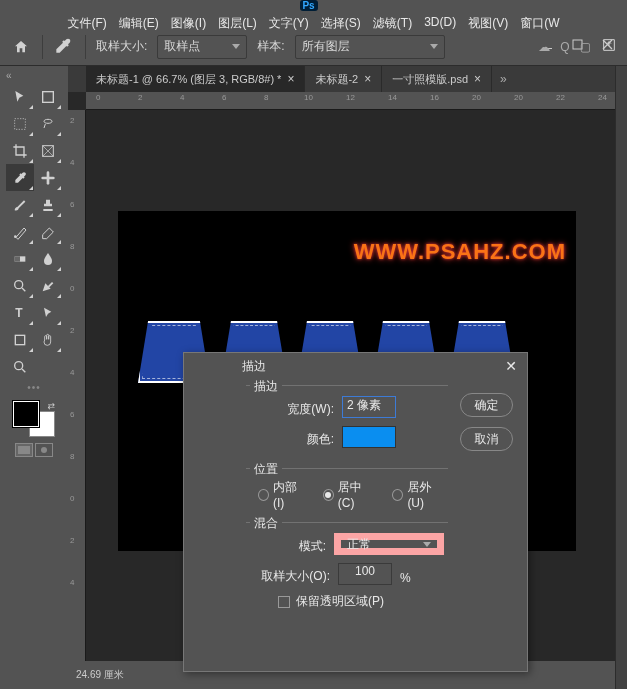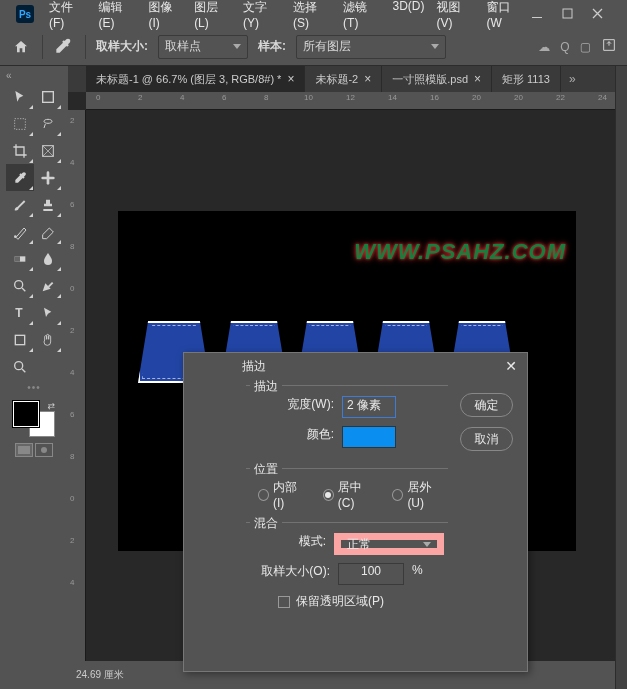--- a/index.html
+++ b/index.html
@@ -1,27 +1,27 @@
 <!DOCTYPE html>
 <html><head>
 <meta charset="utf-8">
 <style>
 * { margin: 0; padding: 0; box-sizing: border-box; font-family: "Microsoft YaHei", Arial, sans-serif; -webkit-font-smoothing: antialiased; }
 body { width: 627px; height: 689px; background: #535353; overflow: hidden; font-size: 12px; color: #e8e8e8; }
-.title-bar { height: 28px; background: #535353; display: flex; align-items: center; padding: 0 16px; }
+.title-bar { height: 28px; background: #535353; display: flex; align-items: center; padding: 0 6px; flex-direction: column; }
 .ps-icon { width: 18px; height: 18px; background: #001e36; border-radius: 3px; display: flex; align-items: center; justify-content: center; color: #31a8ff; font-size: 10px; font-weight: bold; margin-right: 10px; }
 .menu-bar { display: flex; gap: 2px; flex: 1; }
 .menu-item { padding: 4px 5px; cursor: default; font-size: 12px; }
 .win-controls { display: flex; gap: 12px; margin-left: auto; padding-right: 4px; }
 .win-btn { width: 18px; height: 18px; display: flex; align-items: center; justify-content: center; cursor: default; }
 .options-bar { height: 38px; background: #535353; border-bottom: 1px solid #2c2c2c; display: flex; align-items: center; padding: 0 10px; gap: 10px; }
 .home-btn { width: 22px; height: 22px; display: flex; align-items: center; justify-content: center; }
 .home-btn svg { fill: #d1d1d1; }
 .eyedropper-icon-lg { width: 22px; height: 22px; }
-.opt-label { font-size: 12px; color: #d8d8d8; font-weight: bold; }
+.opt-label { font-size: 12px; color: #d8d8d8; }
 .opt-select { background: #535353; border: 1px solid #3a3a3a; color: #d8d8d8; height: 24px; padding: 0 20px 0 6px; font-size: 12px; border-radius: 2px; position: relative; display: inline-flex; align-items: center; min-width: 90px; }
 .opt-select::after { content: ""; position: absolute; right: 6px; width: 0; height: 0; border-left: 4px solid transparent; border-right: 4px solid transparent; border-top: 5px solid #aaa; }
 .opt-divider { width: 1px; height: 24px; background: #3d3d3d; }
 .opt-right { margin-left: auto; display: flex; gap: 10px; align-items: center; color: #aaa; font-size: 12px; }
 .share-btn svg { fill: #d1d1d1; }
 .main-wrap { display: flex; height: 623px; }
 .tool-panel { width: 68px; background: #535353; display: flex; flex-direction: column; align-items: center; padding-top: 4px; }
 .panel-collapse { font-size: 10px; color: #aaa; margin-bottom: 2px; align-self: flex-start; padding-left: 6px; }
 .tool-grid { display: grid; grid-template-columns: 28px 28px; gap: 0; }
 .tool-btn { width: 28px; height: 27px; display: flex; align-items: center; justify-content: center; position: relative; cursor: default; }
@@ -40,46 +40,46 @@
 .tabs-row { height: 26px; background: #3a3a3a; display: flex; align-items: stretch; padding-left: 18px; }
 .doc-tab { display: flex; align-items: center; padding: 0 10px; font-size: 11px; color: #ccc; border-right: 1px solid #2a2a2a; gap: 6px; cursor: default; white-space: nowrap; max-width: 230px; overflow: hidden; }
 .doc-tab.active { background: #282828; }
 .tab-close { font-size: 12px; }
 .tab-overflow { padding: 0 8px; display: flex; align-items: center; color: #aaa; }
 .ruler-h { height: 18px; background: #535353; border-bottom: 1px solid #1a1a1a; display: flex; font-size: 8px; color: #999; position: relative; margin-left: 18px; }
 .ruler-h span { position: absolute; top: 1px; }
 .ruler-v { position: absolute; left: 0; top: 44px; width: 18px; bottom: 18px; background: #535353; border-right: 1px solid #1a1a1a; font-size: 8px; color: #999; }
 .ruler-v span { position: absolute; left: 2px; }
 .canvas-image { position: absolute; left: 50px; top: 145px; width: 458px; height: 340px; background: #000; }
-.watermark { position: absolute; top: 28px; right: 10px; color: #15803d; font-weight: bold; font-size: 22px; font-style: italic; letter-spacing: 1px; text-shadow: 0 0 6px #d03030, 0 0 3px #d03030; }
+.watermark { position: absolute; top: 28px; right: 10px; color: #f97316; font-weight: bold; font-size: 22px; letter-spacing: 1px; text-shadow: 0 0 6px #d03030, 0 0 3px #d03030; }
 .shapes-row { position: absolute; top: 110px; left: 20px; display: flex; gap: 12px; }
 .shape { width: 72px; height: 62px; background: #2245a5; border: 2px solid #fff; clip-path: polygon(14% 0, 86% 0, 100% 100%, 0 100%); position: relative; }
 .shape.sm { width: 64px; height: 54px; }
 .shape::before { content: ""; position: absolute; inset: 2px; border: 1px dashed rgba(255,255,255,0.6); clip-path: polygon(14% 0, 86% 0, 100% 100%, 0 100%); }
 .status-bar { position: absolute; bottom: 0; left: 0; right: 0; height: 28px; background: #535353; display: flex; align-items: center; padding: 0 8px; font-size: 10px; color: #ccc; }
 .dialog { position: absolute; left: 183px; top: 352px; width: 345px; height: 320px; background: #535353; border: 1px solid #777; box-shadow: 2px 2px 8px rgba(0,0,0,0.4); padding-left: 48px; }
 .dlg-title { height: 26px; display: flex; align-items: center; justify-content: space-between; padding: 0 10px; font-size: 12px; }
 .dlg-close { font-size: 14px; cursor: default; }
 .dlg-body { padding: 6px 14px; display: flex; gap: 12px; }
 .dlg-left { flex: 1; }
 .dlg-right { width: 64px; display: flex; flex-direction: column; gap: 10px; padding-top: 8px; }
 .dlg-btn { height: 24px; border: 1px solid #888; border-radius: 12px; background: #535353; color: #e8e8e8; font-size: 12px; display: flex; align-items: center; justify-content: center; cursor: default; }
 .fieldset { border: none; border-top: 1px solid #727272; padding: 10px 4px 8px 4px; margin-bottom: 4px; position: relative; }
 .fieldset-label { position: absolute; top: -8px; left: 4px; background: #535353; padding: 0 4px; font-size: 12px; }
-.form-row { display: flex; align-items: flex-start; gap: 8px; margin-bottom: 8px; justify-content: flex-start; padding-left: 30px; }
+.form-row { display: flex; align-items: flex-end; gap: 8px; margin-bottom: 8px; justify-content: flex-start; padding-left: 30px; }
 .form-row label { font-size: 12px; min-width: 54px; text-align: right; }
 .text-input { width: 54px; height: 22px; background: #535353; border: 1px solid #3d7bd6; color: #e8e8e8; padding: 0 4px; font-size: 12px; }
 .color-input { width: 54px; height: 22px; background: #0a8ef0; border: 1px solid #333; }
 .radio-row { display: flex; gap: 18px; padding-left: 8px; }
 .radio-opt { display: flex; align-items: center; gap: 4px; font-size: 12px; }
 .radio-dot { width: 12px; height: 12px; border: 1px solid #999; border-radius: 50%; display: inline-flex; align-items: center; justify-content: center; }
 .radio-dot.checked::after { content: ""; width: 6px; height: 6px; background: #e8e8e8; border-radius: 50%; }
 .select-box { min-width: 110px; height: 22px; border: 7px solid #fca5a5; background: #535353; display: inline-flex; align-items: center; padding: 0 20px 0 6px; font-size: 12px; position: relative; }
 .select-box::after { content: ""; position: absolute; right: 6px; width: 0; height: 0; border-left: 4px solid transparent; border-right: 4px solid transparent; border-top: 5px solid #aaa; }
-.num-input { width: 66px; height: 22px; border: 1px solid #3a3a3a; background: #535353; color: #e8e8e8; text-align: center; font-size: 12px; }
+.num-input { width: 54px; height: 22px; border: 1px solid #3a3a3a; background: #535353; color: #e8e8e8; text-align: center; font-size: 12px; }
 .check-row { display: flex; align-items: center; gap: 6px; padding-left: 28px; font-size: 12px; margin-top: 4px; }
 .checkbox { width: 12px; height: 12px; border: 1px solid #999; }
 .right-panel { width: 12px; background: #424242; border-left: 1px solid #2c2c2c; }
 </style>
 </head>
 <body>
 
 <div class="title-bar">
   <div class="ps-icon">Ps</div>
   <div class="menu-bar">
@@ -303,23 +303,20 @@
           <span>未标题-1 @ 66.7% (图层 3, RGB/8#) *</span>
           <span class="tab-close">×</span>
         </div>
       <div class="doc-tab">
           <span>未标题-2</span>
           <span class="tab-close">×</span>
         </div>
       <div class="doc-tab">
           <span>一寸照模版.psd</span>
           <span class="tab-close">×</span>
-        </div>
-      <div class="doc-tab">
-          <span>矩形 1113</span>
         </div>
       <div class="tab-overflow">»</div>
     </div>
     <div class="ruler-h">
       <span style="left:10px">0</span>
       <span style="left:52px">2</span>
       <span style="left:94px">4</span>
       <span style="left:136px">6</span>
       <span style="left:178px">8</span>
       <span style="left:218px">10</span>

